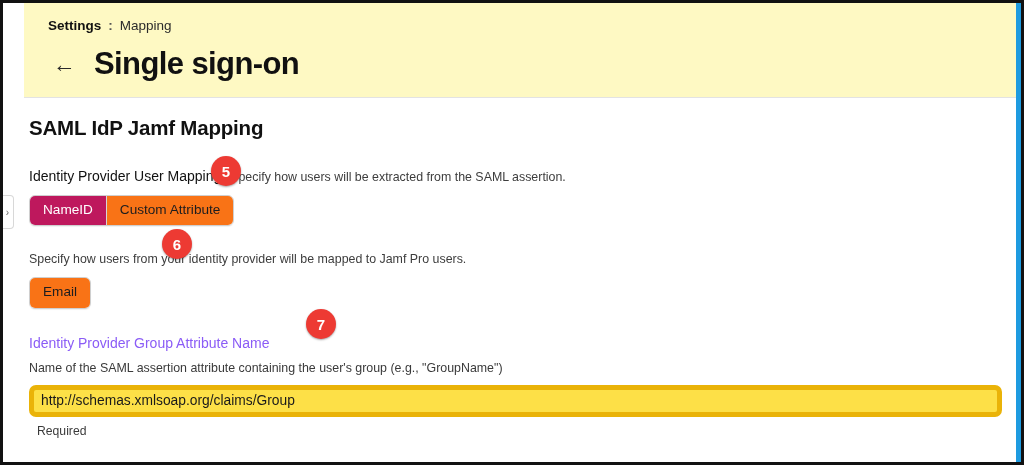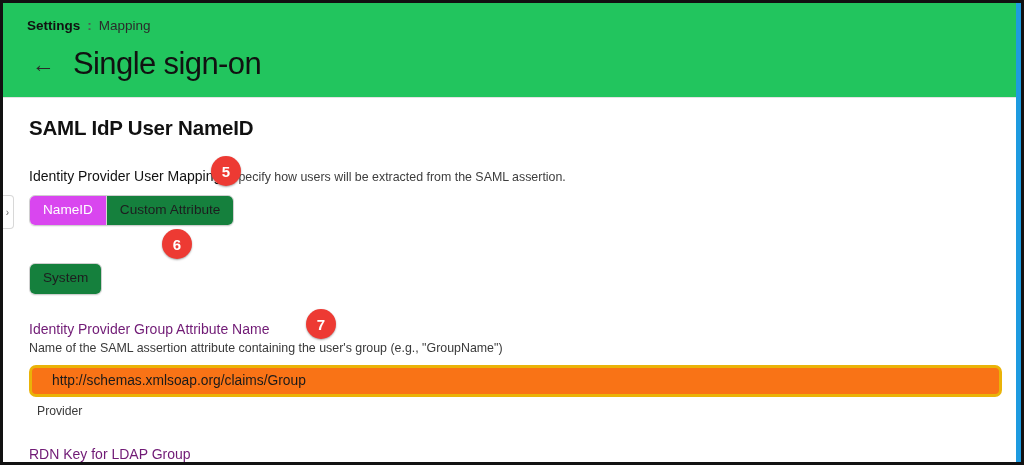--- a/index.html
+++ b/index.html
@@ -33,21 +33,22 @@
     border-left: none;
     border-radius: 0 4px 4px 0;
     display: flex; align-items: center; justify-content: center;
     font-size: 10px; color: #6b6b6b;
     z-index: 5;
   }
 
   
   .header {
     padding: 12px 1px 0 0;
-    background: #22c55e;
+    background: #fef9c3;
+    margin-left: 21px;
   }
   .breadcrumb {
     display: flex; align-items: center;
     gap: 7px;
     padding-left: 24px;
     font-size: 13.5px;
     color: #1d1d1f;
     height: 20px;
   }
   .breadcrumb .crumb-strong { font-weight: bold; color: #111; }
@@ -62,21 +63,21 @@
   }
   .back-arrow {
     font-size: 23px;
     color: #2a2a2a;
     line-height: 1;
     width: 24px; text-align: center;
     cursor: pointer;
   }
   .page-title {
     font-size: 31px;
-    font-weight: normal;
+    font-weight: bold;
     letter-spacing: -0.6px;
     color: #111111;
   }
   .header-rule {
     height: 1px;
     background: #e3e3e3;
     margin-top: 10px;
   }
 
   
@@ -117,53 +118,53 @@
   .segmented {
     display: inline-flex;
     border-radius: 6px;
     overflow: hidden;
     border: 1px solid #cfcfcf;
     box-shadow: 0 1px 1px rgba(0,0,0,0.06);
   }
   .seg {
     font-size: 13.6px;
     padding: 5px 13px 6px 13px;
-    background: #15803d;
+    background: #f97316;
     color: #1d1d1f;
     cursor: pointer;
     line-height: 1.35;
     border-right: 1px solid #d6d6d6;
   }
   .seg:last-child { border-right: none; }
   .seg.active {
-    background: #d946ef;
+    background: #be185d;
     color: #ffffff;
     font-weight: normal;
   }
 
   
   .stack-label {
     font-size: 14px;
-    color: #701a75;
-    margin-bottom: 4px;
+    color: #8b5cf6;
+    margin-bottom: 10px;
   }
   .stack-hint {
     font-size: 12.4px;
     color: #3a3a3a;
     margin-bottom: 10px;
   }
   .text-input {
     width: 973px;
     height: 32px;
-    border: 3px solid #eab308;
+    border: 5px solid #eab308;
     border-radius: 7px;
-    background: #f97316;
+    background: #fde047;
     font-size: 13.8px;
     color: #1a1a1a;
-    padding: 0 20px;
+    padding: 0 7px;
     font-family: "Liberation Sans", sans-serif;
     outline: none;
   }
   .required-note {
     font-size: 12.2px;
     color: #3a3a3a;
     margin: 7px 0 0 8px;
   }
 
   .spacer-24 { height: 22px; }
@@ -204,50 +205,51 @@
     <div class="title-row">
       <span class="back-arrow">←</span>
       <span class="page-title">Single sign-on</span>
     </div>
 
     <div class="header-rule"></div>
   </div>
 
   <div class="body">
 
-    <div class="section-title">SAML IdP User NameID</div>
+    <div class="section-title">SAML IdP Jamf Mapping</div>
 
     <div class="field-block">
       <div class="inline-label-row">
         <span class="lbl">Identity Provider User Mapping</span>
         <span class="hint-inline">Specify how users will be extracted from the SAML assertion.</span>
       </div>
       <div class="seg-row">
         <div class="segmented">
           <div class="seg active">NameID</div>
           <div class="seg">Custom Attribute</div>
         </div>
       </div>
     </div>
 
     <div class="field-block">
       <div class="inline-label-row">
+        <span class="hint-inline">Specify how users from your identity provider will be mapped to Jamf Pro users.</span>
       </div>
       <div class="seg-row">
         <div class="segmented">
-          <div class="seg">System</div>
+          <div class="seg">Email</div>
         </div>
       </div>
     </div>
 
     <div class="field-block">
       <div class="stack-label">Identity Provider Group Attribute Name</div>
       <div class="stack-hint">Name of the SAML assertion attribute containing the user's group (e.g., "GroupName")</div>
       <input class="text-input" type="text" value="http://schemas.xmlsoap.org/claims/Group" style="">
-      <div class="required-note">Provider</div>
+      <div class="required-note">Required</div>
     </div>
 
     <div class="spacer-24"></div>
 
     <div class="field-block">
       <div class="stack-label">RDN Key for LDAP Group</div>
 
     </div>
 
   </div>

